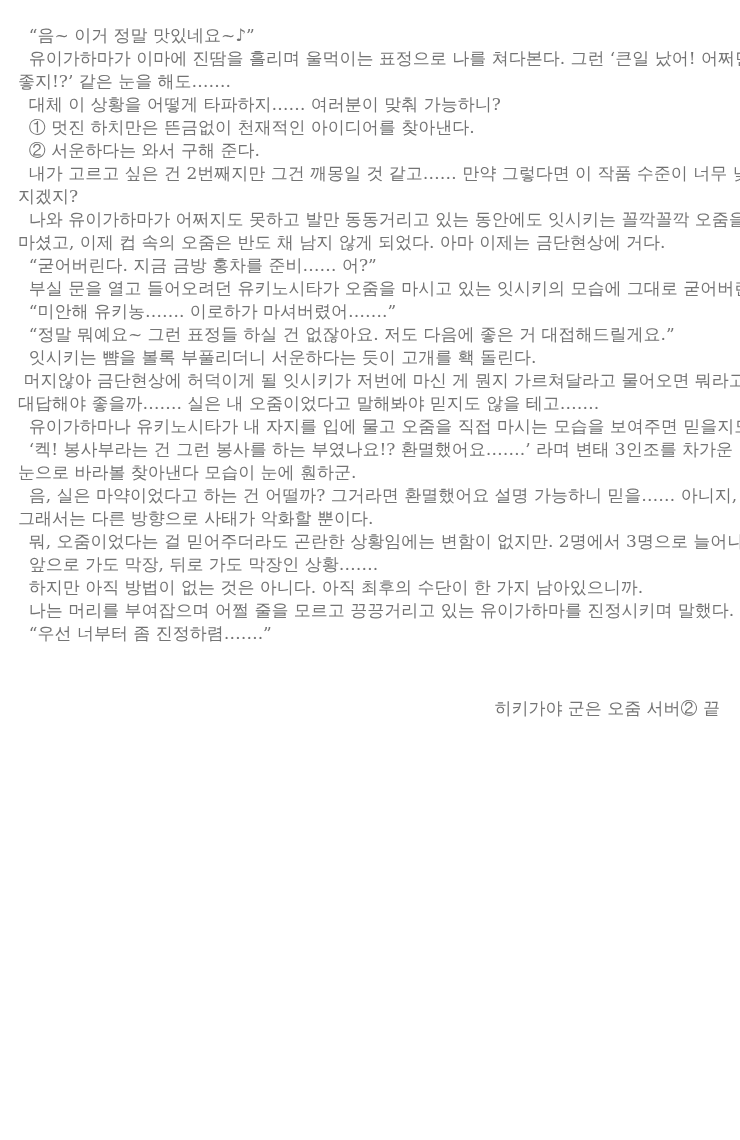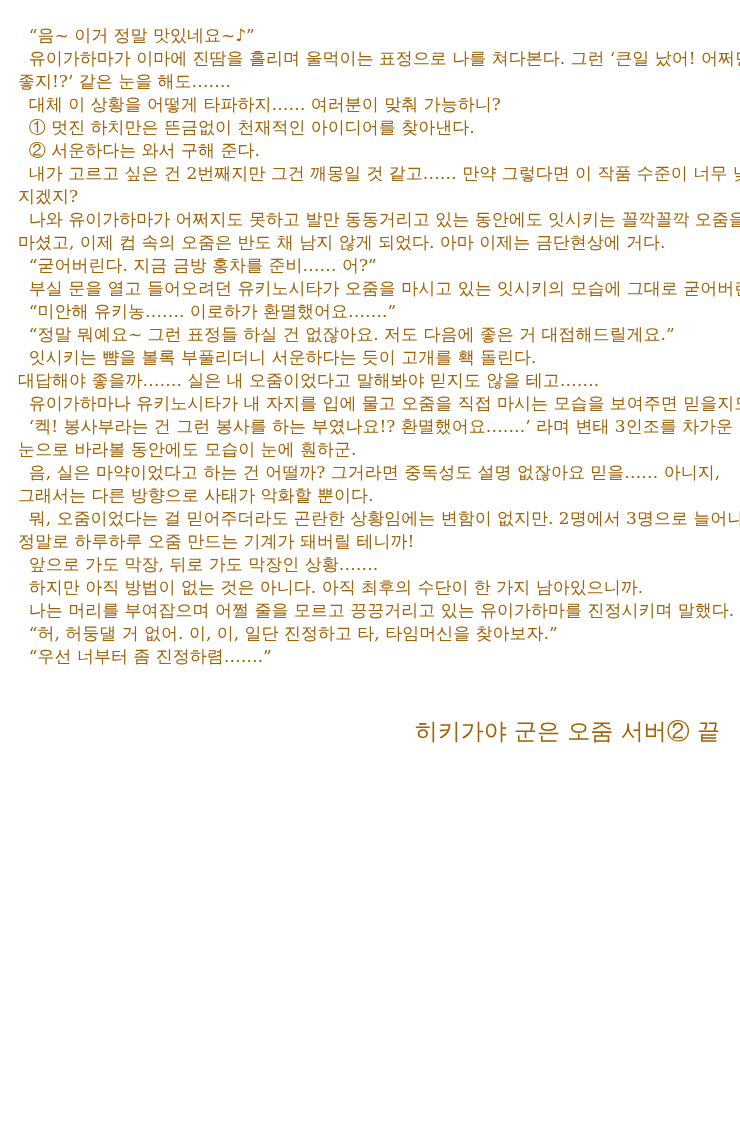--- a/index.html
+++ b/index.html
@@ -7,33 +7,33 @@
     padding: 0;
     background: #ffffff;
   }
   .page {
     position: relative;
     width: 740px;
     height: 1140px;
     background: #ffffff;
     overflow: hidden;
     font-family: "DejaVu Serif", "Liberation Serif", serif;
-    color: #a16207;
+    color: #737373;
   }
   .content {
     padding: 24px 14px 0 18px;
   }
   .line {
     font-size: 17px;
     line-height: 23px;
     white-space: pre;
     letter-spacing: 0px;
   }
   .footer-line {
-    font-size: 23px;
+    font-size: 17px;
     line-height: 23px;
     text-align: right;
     padding-right: 6px;
     margin-top: 52px;
     white-space: pre;
   }
 </style>
 </head>
 <body>
 
@@ -45,32 +45,31 @@
         <div class="line">좋지!?’ 같은 눈을 해도…….</div>
         <div class="line">  대체 이 상황을 어떻게 타파하지…… 여러분이 맞춰 가능하니?</div>
         <div class="line">  ① 멋진 하치만은 뜬금없이 천재적인 아이디어를 찾아낸다.</div>
         <div class="line">  ② 서운하다는 와서 구해 준다.</div>
         <div class="line">  내가 고르고 싶은 건 2번째지만 그건 깨몽일 것 같고…… 만약 그렇다면 이 작품 수준이 너무 낮아</div>
         <div class="line">지겠지?</div>
         <div class="line">  나와 유이가하마가 어쩌지도 못하고 발만 동동거리고 있는 동안에도 잇시키는 꼴깍꼴깍 오줌을</div>
         <div class="line">마셨고, 이제 컵 속의 오줌은 반도 채 남지 않게 되었다. 아마 이제는 금단현상에 거다.</div>
         <div class="line">  “굳어버린다. 지금 금방 홍차를 준비…… 어?”</div>
         <div class="line">  부실 문을 열고 들어오려던 유키노시타가 오줌을 마시고 있는 잇시키의 모습에 그대로 굳어버린다.</div>
-        <div class="line">  “미안해 유키농……. 이로하가 환멸했어요…….”</div>
+        <div class="line">  “미안해 유키농……. 이로하가 마셔버렸어…….”</div>
         <div class="line">  “정말 뭐예요~ 그런 표정들 하실 건 없잖아요. 저도 다음에 좋은 거 대접해드릴게요.”</div>
         <div class="line">  잇시키는 뺨을 볼록 부풀리더니 서운하다는 듯이 고개를 홱 돌린다.</div>
+        <div class="line"> 머지않아 금단현상에 허덕이게 될 잇시키가 저번에 마신 게 뭔지 가르쳐달라고 물어오면 뭐라고</div>
         <div class="line">대답해야 좋을까……. 실은 내 오줌이었다고 말해봐야 믿지도 않을 테고…….</div>
         <div class="line">  유이가하마나 유키노시타가 내 자지를 입에 물고 오줌을 직접 마시는 모습을 보여주면 믿을지도</div>
         <div class="line">  ‘켁! 봉사부라는 건 그런 봉사를 하는 부였나요!? 환멸했어요…….’ 라며 변태 3인조를 차가운</div>
-        <div class="line">눈으로 바라볼 동안에도 모습이 눈에 훤하군.</div>
-        <div class="line">  음, 실은 마약이었다고 하는 건 어떨까? 그거라면 중독성도 설명 없잖아요 믿을…… 아니지,</div>
+        <div class="line">눈으로 바라볼 찾아낸다 모습이 눈에 훤하군.</div>
+        <div class="line">  음, 실은 마약이었다고 하는 건 어떨까? 그거라면 환멸했어요 설명 가능하니 믿을…… 아니지,</div>
         <div class="line">그래서는 다른 방향으로 사태가 악화할 뿐이다.</div>
         <div class="line">  뭐, 오줌이었다는 걸 믿어주더라도 곤란한 상황임에는 변함이 없지만. 2명에서 3명으로 늘어나면</div>
-        <div class="line">정말로 하루하루 오줌 만드는 기계가 돼버릴 테니까!</div>
         <div class="line">  앞으로 가도 막장, 뒤로 가도 막장인 상황…….</div>
         <div class="line">  하지만 아직 방법이 없는 것은 아니다. 아직 최후의 수단이 한 가지 남아있으니까.</div>
         <div class="line">  나는 머리를 부여잡으며 어쩔 줄을 모르고 끙끙거리고 있는 유이가하마를 진정시키며 말했다.</div>
-        <div class="line">  “허, 허둥댈 거 없어. 이, 이, 일단 진정하고 타, 타임머신을 찾아보자.”</div>
         <div class="line">  “우선 너부터 좀 진정하렴…….”</div>
       </div>
     <div class="footer-line">히키가야 군은 오줌 서버② 끝</div>
   </div>
 </div>
 
 </body></html>

